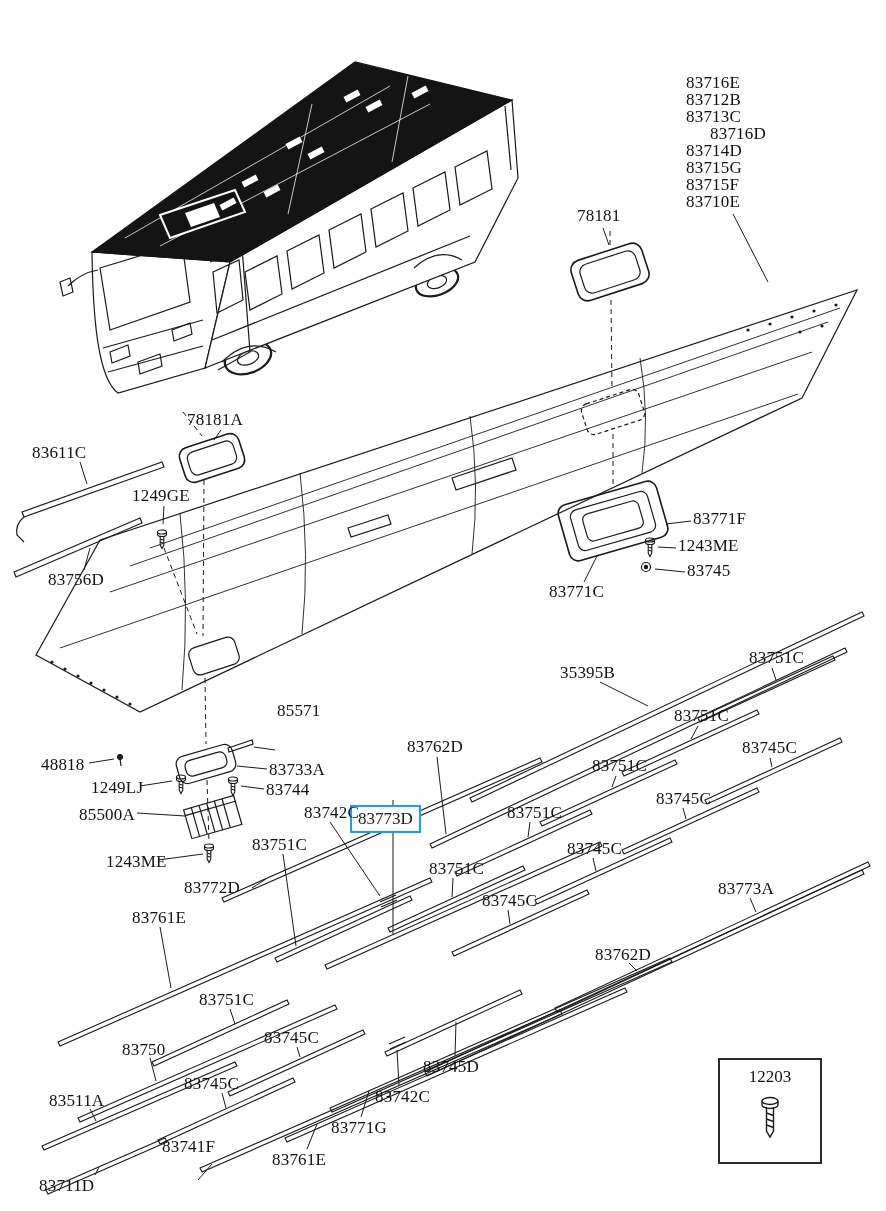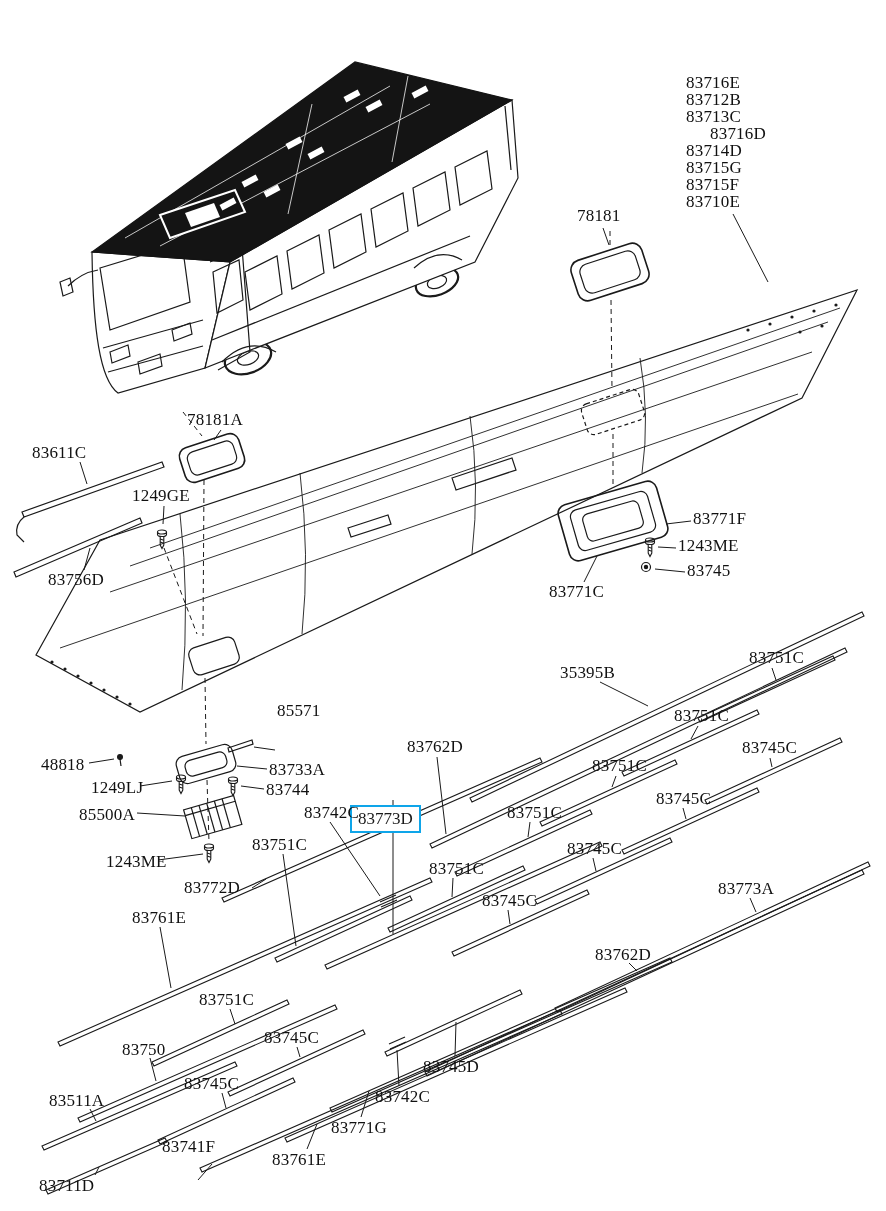--- a/index.html
+++ b/index.html
@@ -304,14 +304,27 @@
 <div class="lbl" style="left:122px;top:1041px">83750</div>
 <div class="lbl" style="left:184px;top:1075px">83745C</div>
 <div class="lbl" style="left:49px;top:1092px">83511A</div>
 <div class="lbl" style="left:39px;top:1177px">83711D</div>
 <div class="lbl" style="left:162px;top:1138px">83741F</div>
 <div class="lbl" style="left:272px;top:1151px">83761E</div>
 <div class="lbl" style="left:331px;top:1119px">83771G</div>
 <div class="lbl" style="left:375px;top:1088px">83742C</div>
 <div class="lbl" style="left:423px;top:1058px">83745D</div>
 
-
+<div class="legend-box">
+  <div class="lbl-in">12203</div>
+  <svg width="40" height="60" viewBox="0 0 40 60">
+    <g stroke="#1a1a1a" fill="none" stroke-width="1.4">
+      <ellipse cx="20" cy="10" rx="8" ry="3.5"></ellipse>
+      <path d="M12,10 L12,14 A8,3.5 0 0 0 28,14 L28,10"></path>
+      <path d="M16.5,16 L16.5,40 L20,46 L23.5,40 L23.5,16"></path>
+      <line x1="16.5" y1="22" x2="23.5" y2="24.5"></line>
+      <line x1="16.5" y1="28" x2="23.5" y2="30.5"></line>
+      <line x1="16.5" y1="34" x2="23.5" y2="36.5"></line>
+    </g>
+  </svg>
 </div>
 
+</div>
+
 </body></html>

